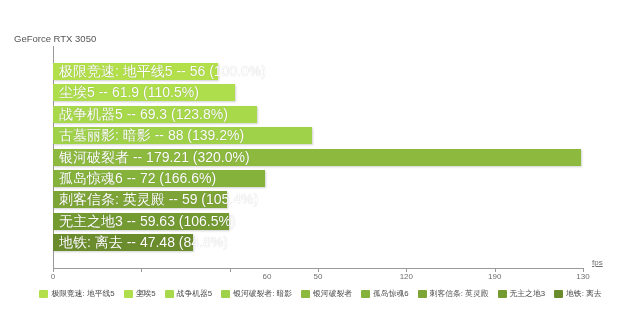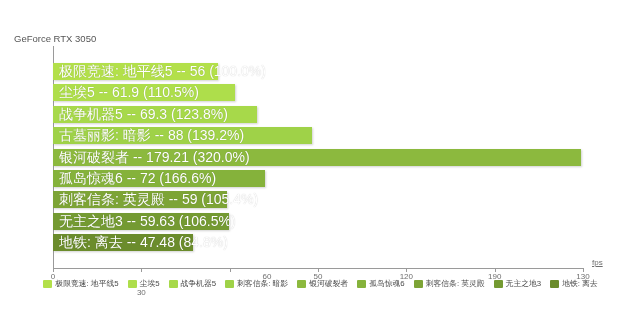--- a/index.html
+++ b/index.html
@@ -122,21 +122,21 @@
     top: 258px;
     font-size: 8px;
     color: #6f6f6f;
     white-space: nowrap;
     text-decoration: underline;
   }
   
   #legend {
     position: absolute;
     left: 0px;
-    top: 278px;
+    top: 288px;
     width: 641px;
     display: flex;
     flex-wrap: nowrap;
     justify-content: center;
     align-items: flex-end;
     gap: 9px;
   }
   .legend-item {
     display: flex;
     align-items: center;
@@ -233,21 +233,21 @@
       <div class="legend-item">
         <span class="legend-swatch" style="background: rgb(174, 222, 75);"></span>
         <span class="legend-text">尘埃5</span>
       </div>
       <div class="legend-item">
         <span class="legend-swatch" style="background: rgb(167, 217, 74);"></span>
         <span class="legend-text">战争机器5</span>
       </div>
       <div class="legend-item">
         <span class="legend-swatch" style="background: rgb(159, 210, 72);"></span>
-        <span class="legend-text">刺客信条: 暗影</span>
+        <span class="legend-text">银河破裂者: 暗影</span>
       </div>
       <div class="legend-item">
         <span class="legend-swatch" style="background: rgb(140, 185, 62);"></span>
         <span class="legend-text">银河破裂者</span>
       </div>
       <div class="legend-item">
         <span class="legend-swatch" style="background: rgb(133, 178, 59);"></span>
         <span class="legend-text">孤岛惊魂6</span>
       </div>
       <div class="legend-item">

